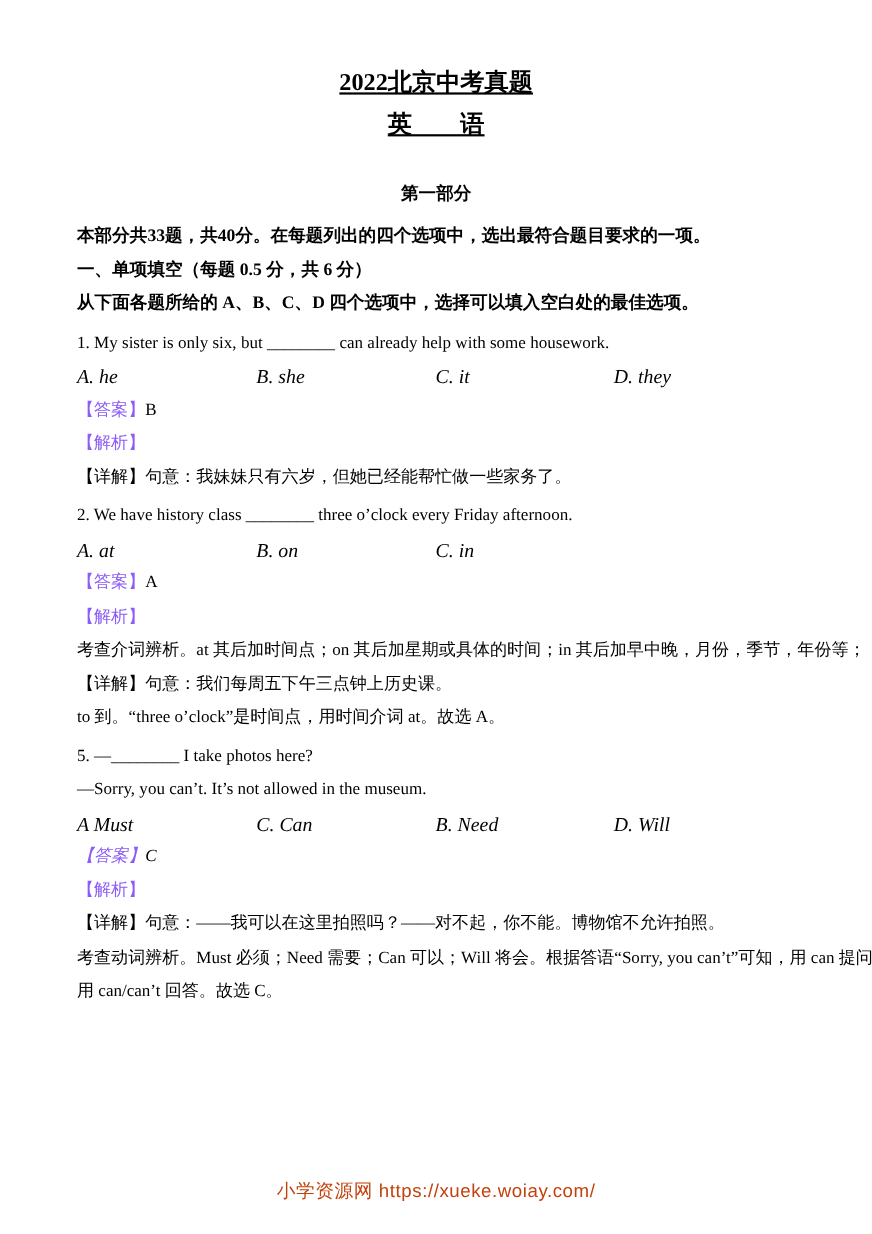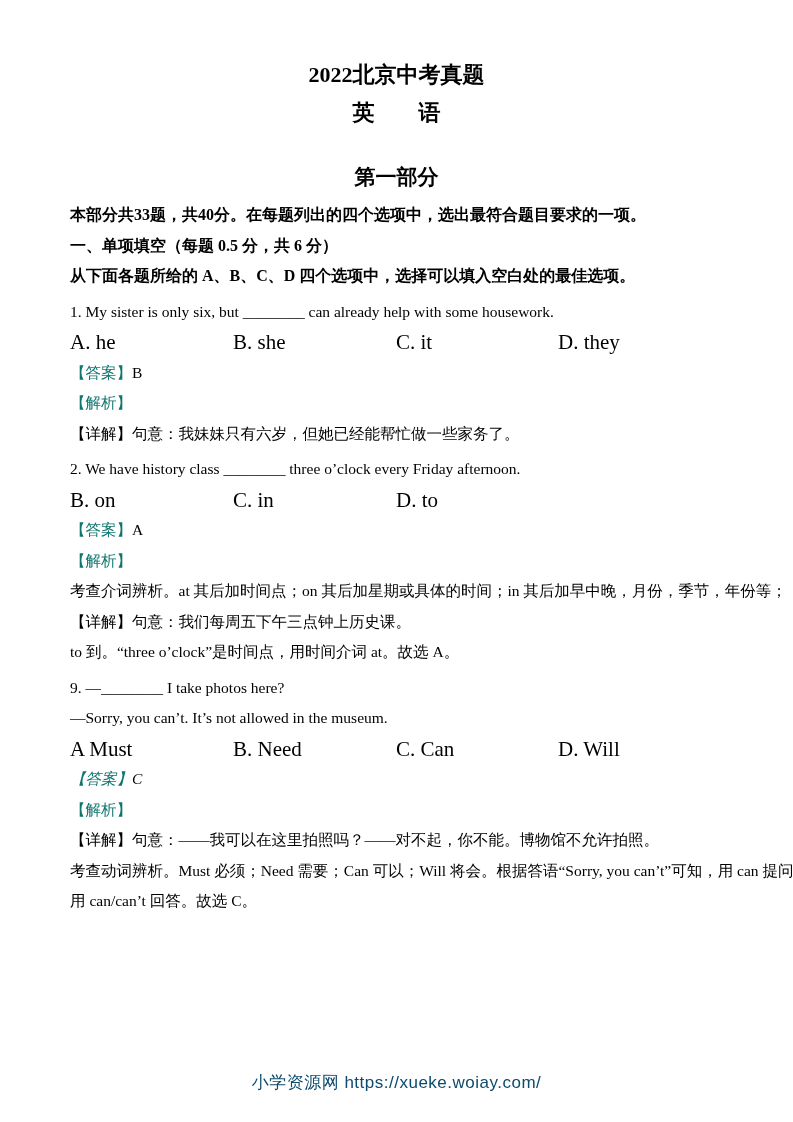--- a/index.html
+++ b/index.html
@@ -12,61 +12,63 @@
     overflow: hidden;
   }
   .page { padding: 58px 70px 0 70px; }
 
   .title {
     margin: 0;
     text-align: center;
     font-size: 22px;
     font-weight: bold;
     line-height: 34px;
+    text-decoration: underline;
   }
   .subtitle { margin: 4px 0 32px 0; text-align: center; }
 
   .part-heading {
     margin: 0 0 8px 0;
     text-align: center;
-    font-size: 21px;
+    font-size: 16px;
     font-weight: bold;
     line-height: 30px;
   }
 
   p.line {
     margin: 0;
     font-size: 15.5px;
     line-height: 30.5px;
     white-space: nowrap;
   }
   p.bold { font-weight: bold; font-size: 16px; }
 
   .question { margin-top: 5px; }
 
   .options {
     display: flex;
-    font-size: 21px;
+    font-size: 18px;
     line-height: 30.5px;
+    font-style: italic;
   }
   .options .opt { display: inline-block; }
   .options .opt:nth-child(1) { width: 163px; }
   .options .opt:nth-child(2) { width: 163px; }
   .options .opt:nth-child(3) { width: 162px; }
   .options .opt:nth-child(4) { flex: 1; }
 
-  .blue { color: #0f766e; }
+  .blue { color: #8b5cf6; }
   .gap-top { margin-top: 9px; font-style: italic; }
 
   .footer {
     position: absolute;
     left: 0; right: 0;
     bottom: 28px;
     text-align: center;
-    color: #0c4a6e;
+    color: #c2410c;
     font-size: 17px;
     font-family: "Liberation Sans", "DejaVu Sans", sans-serif;
     letter-spacing: 0.5px;
   }
 </style>
 </head>
 <body>
 
 <div class="page">
 
@@ -88,38 +90,38 @@
       <span class="opt">D. they</span>
     </div>
     <p class="line"><span class="blue">【答案】</span><span>B</span></p>
     <p class="line"><span class="blue">【解析】</span></p>
     <p class="line">【详解】句意：我妹妹只有六岁，但她已经能帮忙做一些家务了。</p>
   </section>
 
   <section class="question">
     <p class="line">2. We have history class ________ three o’clock every Friday afternoon.</p>
     <div class="options">
+      <span class="opt">A. at</span>
       <span class="opt">B. on</span>
       <span class="opt">C. in</span>
-      <span class="opt">D. to</span>
     </div>
     <p class="line"><span class="blue">【答案】</span><span>A</span></p>
     <p class="line"><span class="blue">【解析】</span></p>
     <p class="line">考查介词辨析。at 其后加时间点；on 其后加星期或具体的时间；in 其后加早中晚，月份，季节，年份等；</p>
     <p class="line">【详解】句意：我们每周五下午三点钟上历史课。</p>
     <p class="line">to 到。“three o’clock”是时间点，用时间介词 at。故选 A。</p>
   </section>
 
   <section class="question">
-    <p class="line">9. —________ I take photos here?</p>
+    <p class="line">5. —________ I take photos here?</p>
     <p class="line">—Sorry, you can’t. It’s not allowed in the museum.</p>
     <div class="options">
       <span class="opt">A  Must</span>
+      <span class="opt">C. Can</span>
       <span class="opt">B. Need</span>
-      <span class="opt">C. Can</span>
       <span class="opt">D. Will</span>
     </div>
     <p class="line gap-top"><span class="blue">【答案】</span><span>C</span></p>
     <p class="line"><span class="blue">【解析】</span></p>
     <p class="line">【详解】句意：——我可以在这里拍照吗？——对不起，你不能。博物馆不允许拍照。</p>
     <p class="line">考查动词辨析。Must 必须；Need 需要；Can 可以；Will 将会。根据答语“Sorry, you can’t”可知，用 can 提问，</p>
     <p class="line">用 can/can’t 回答。故选 C。</p>
   </section>
 
 </div>

